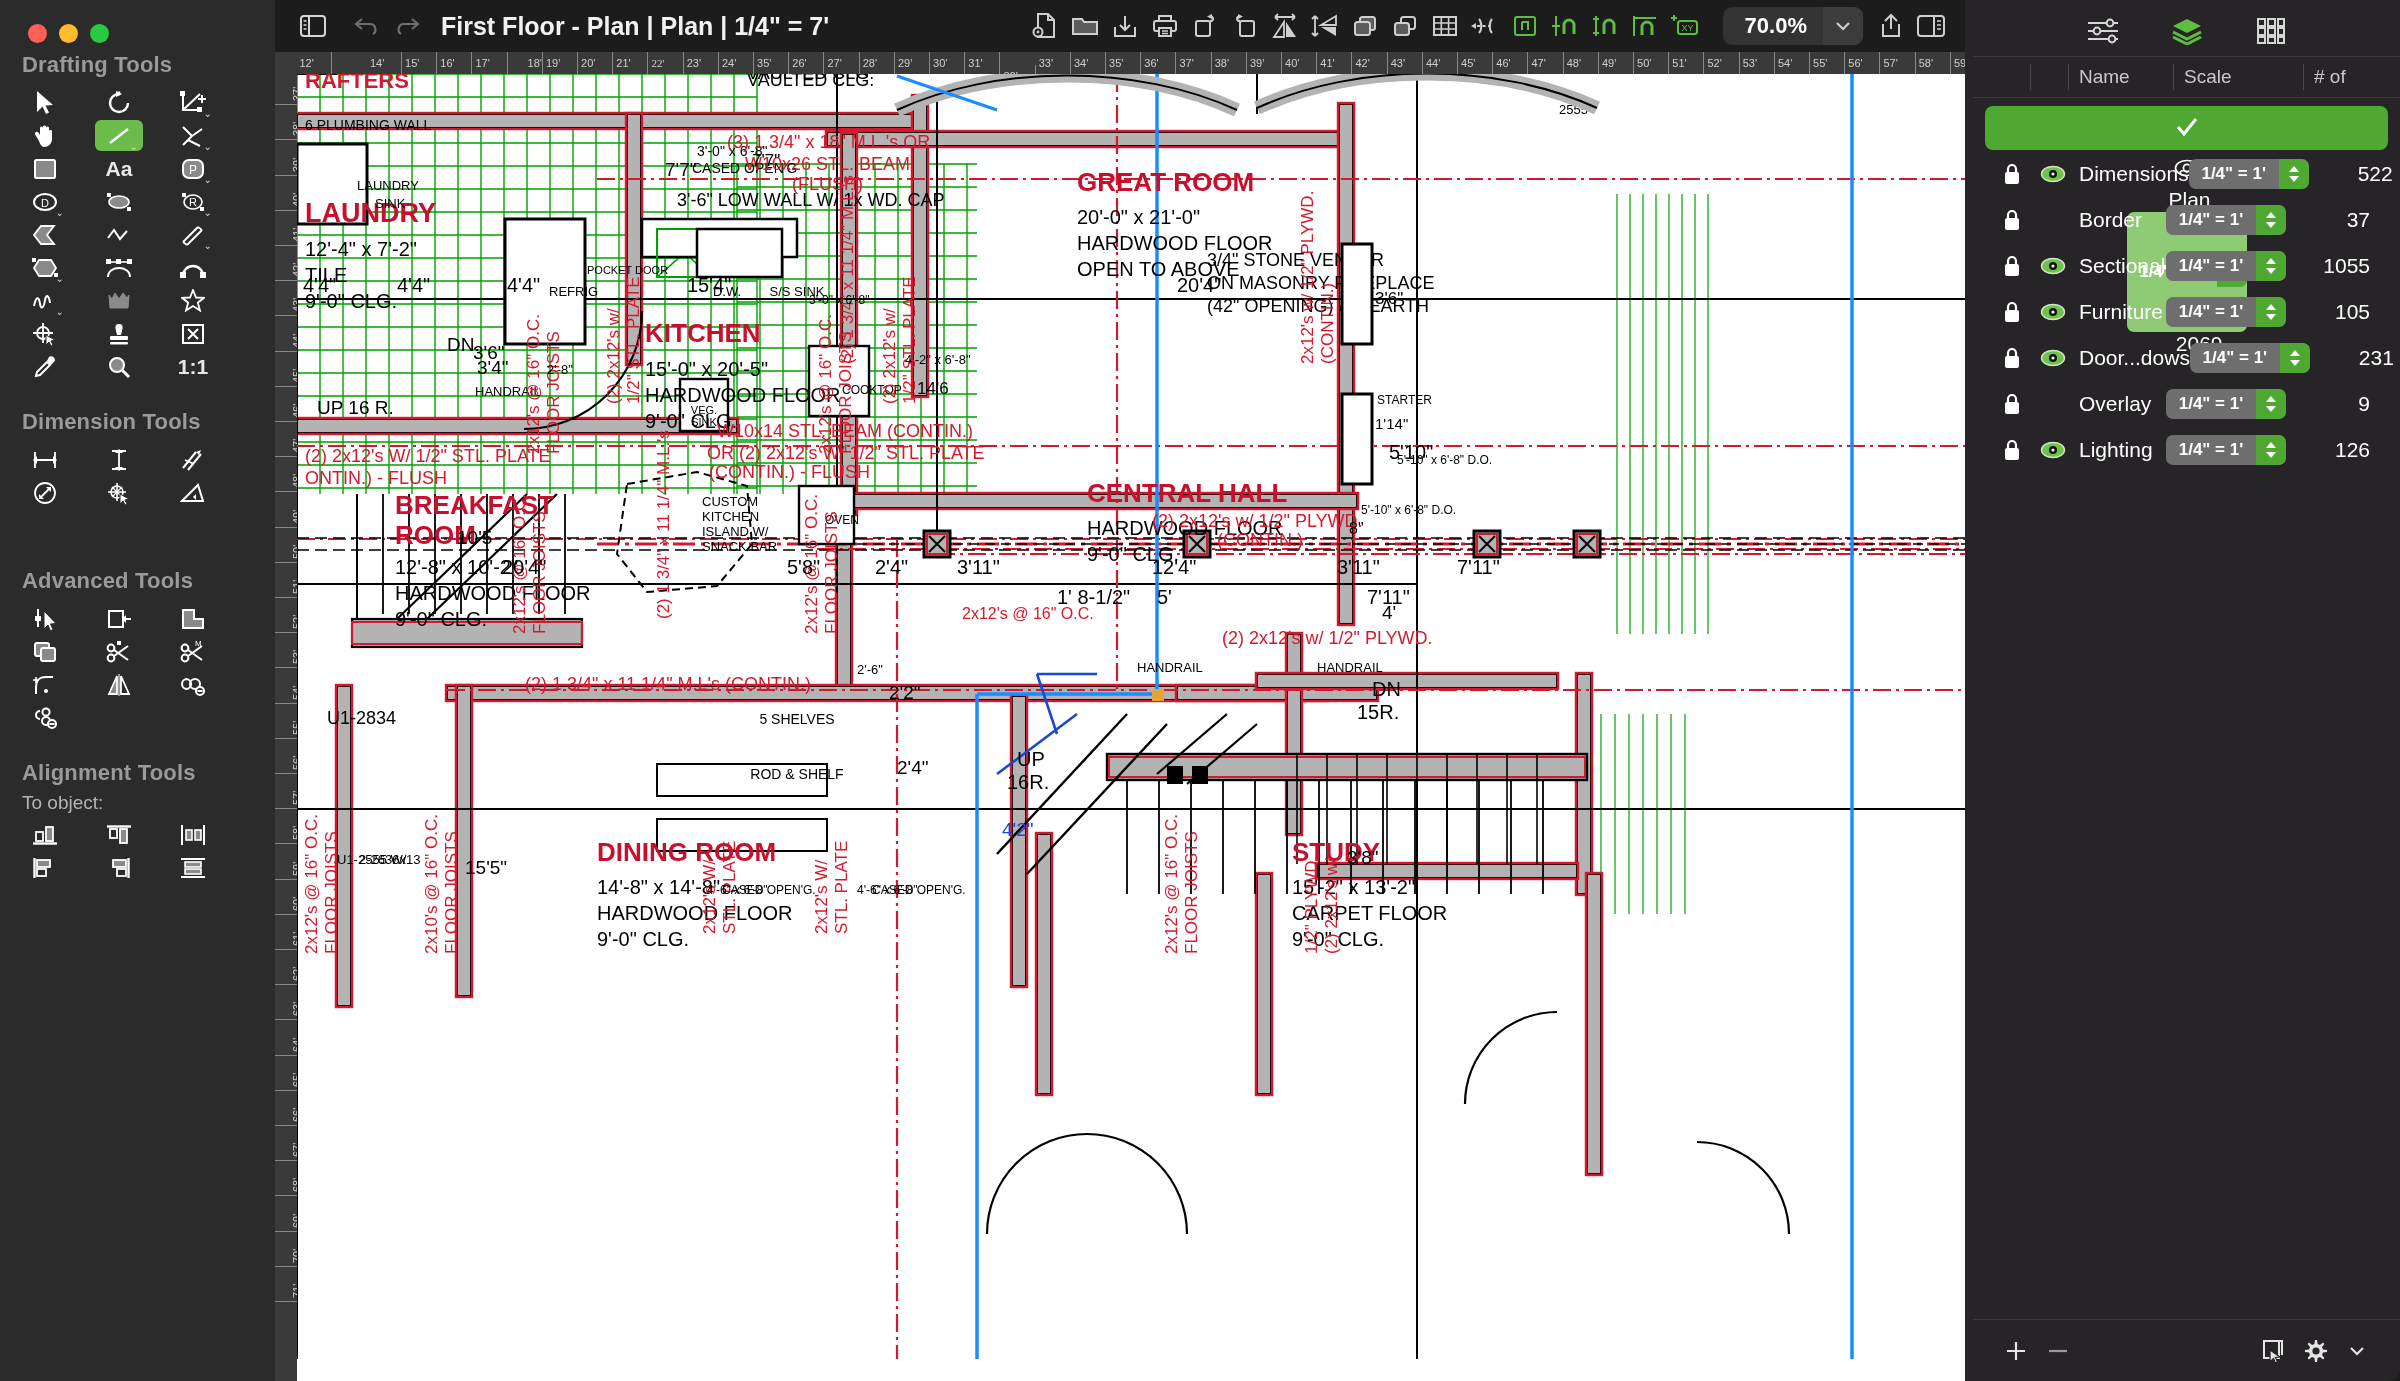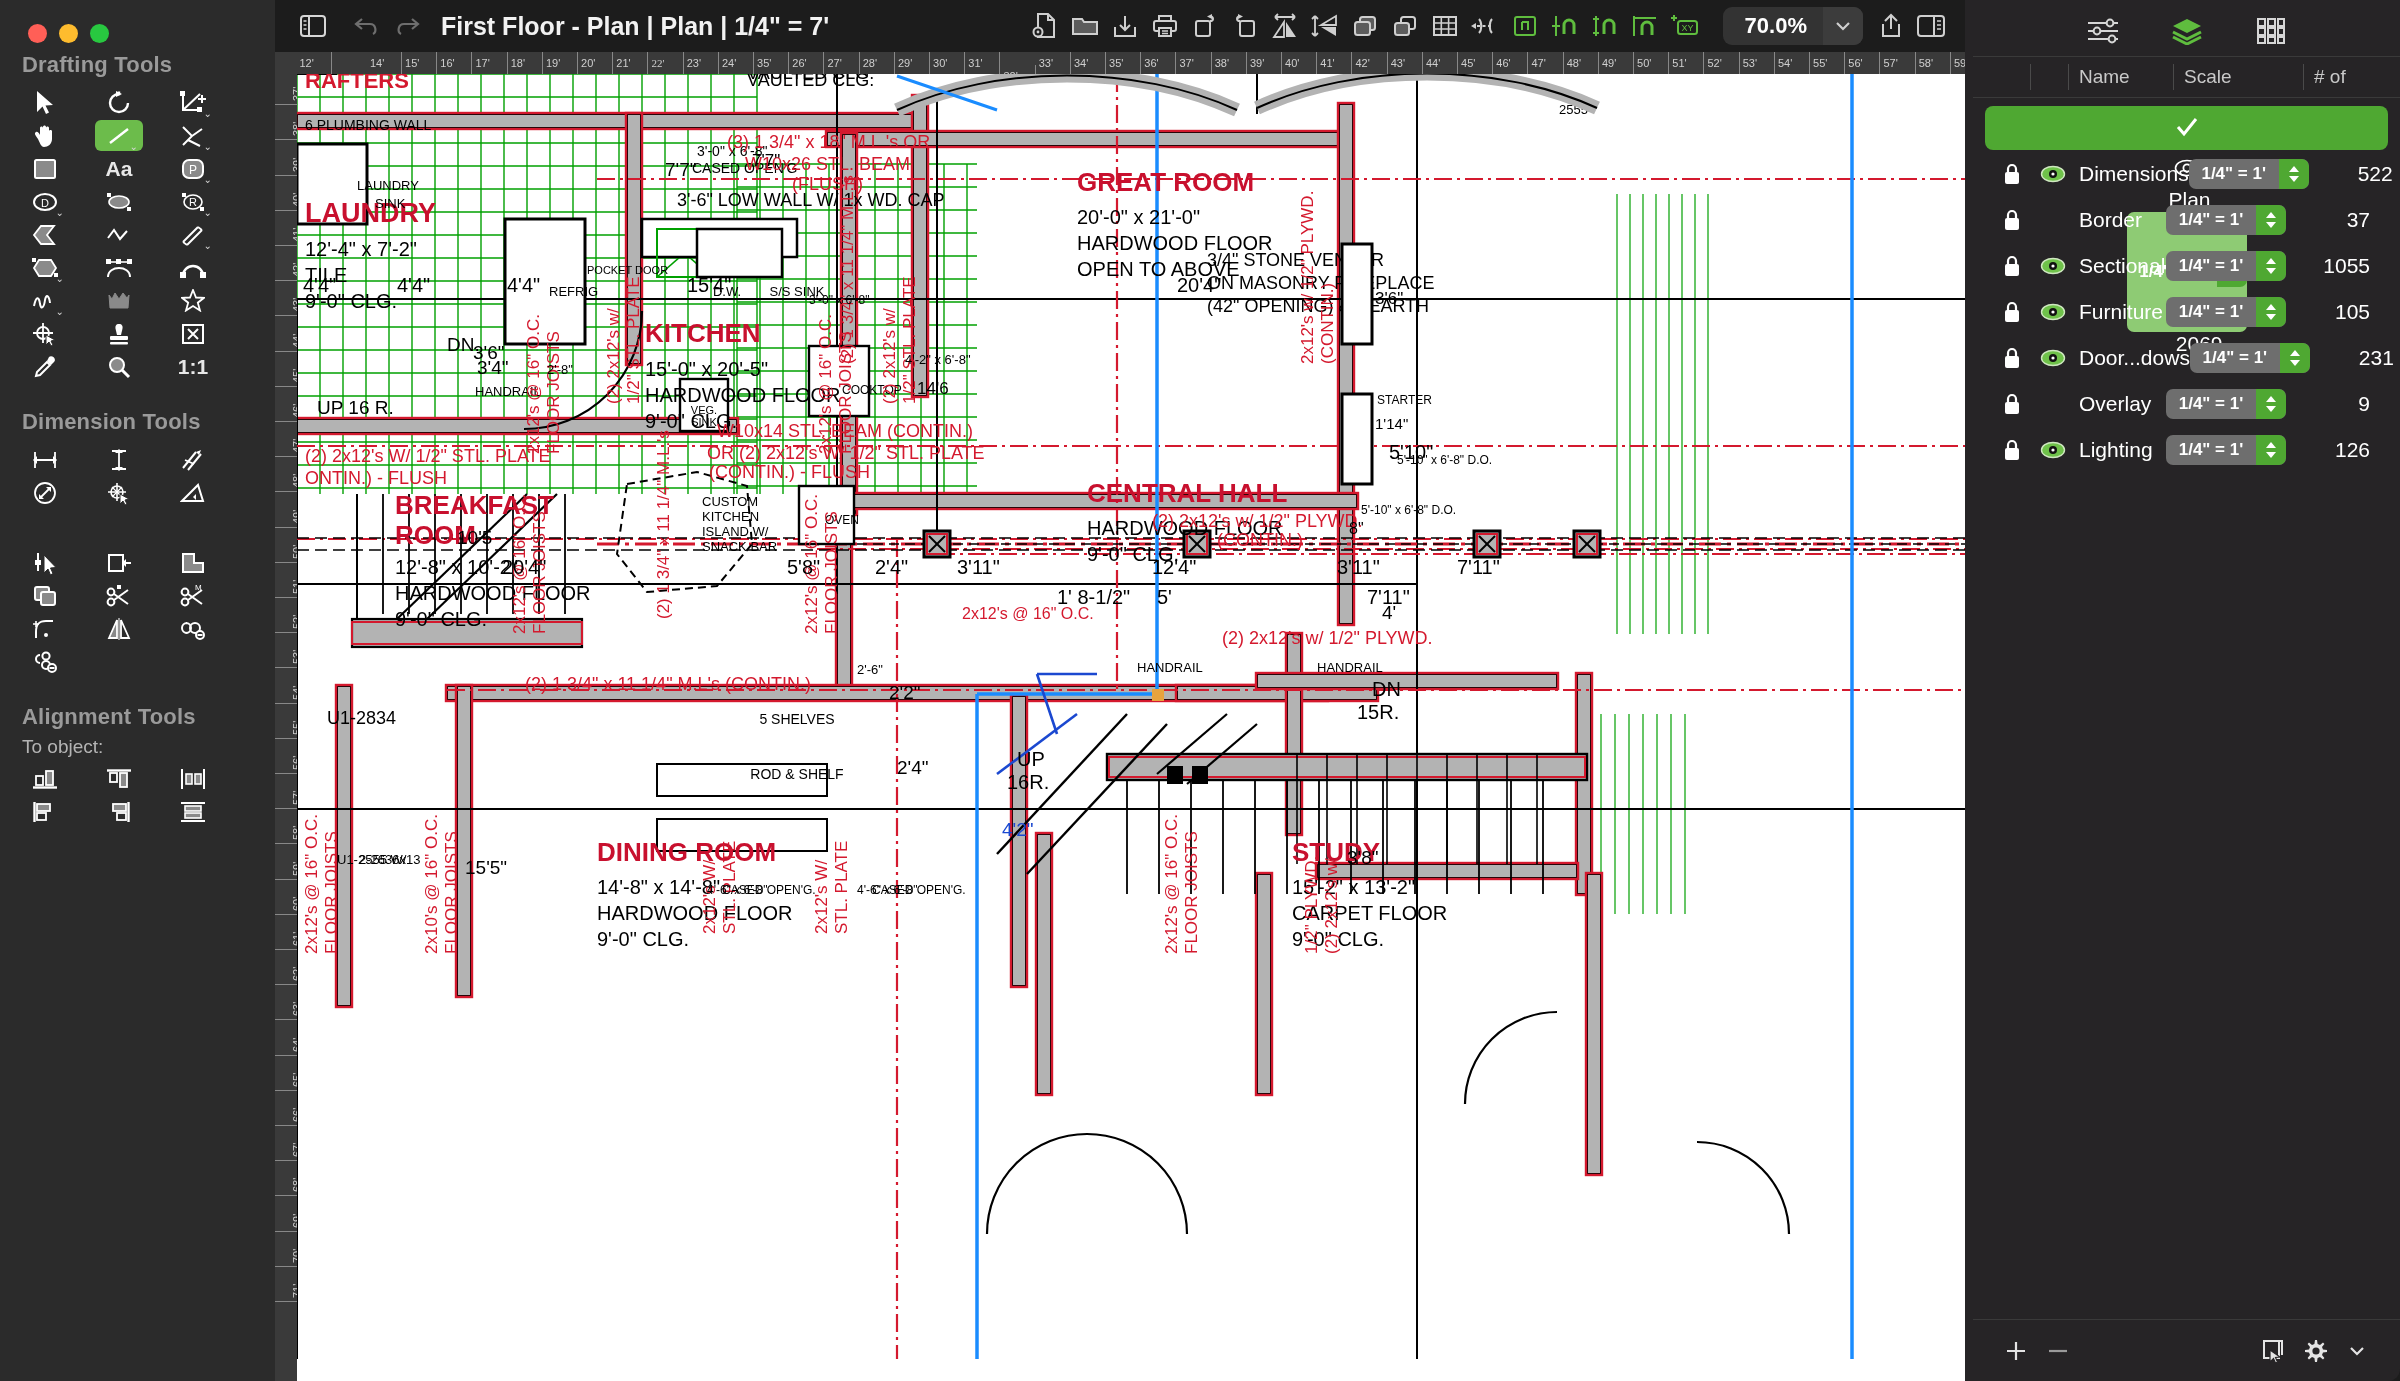--- a/index.html
+++ b/index.html
@@ -483,20 +483,21 @@
               <path d="M2 19 L23 19 L18 3 Z" fill="none" stroke="#fff" stroke-width="2"></path>
               <path d="M16 12 L16 18 L13 15 Z" fill="#fff"></path>
             </svg>
       </div>
         </div>
       <div class="tool-cell">
           <div class="tool-btn"></div>
         </div>
     </div>
 
+    <div class="tool-section-title" style="padding-top:26px">Advanced Tools</div>
     <div class="tool-grid">
       <div class="tool-cell">
           <div class="tool-btn">
         <svg width="24" height="24" viewBox="0 0 24 24">
               <path d="M5 2 L5 20" stroke="#fff" stroke-width="2"></path>
               <rect x="2" y="9" width="6" height="5" fill="#fff"></rect>
               <path d="M11 4 L11 22 L15 18 L17.5 24 L20 22.5 L17.5 17 L23 16.5 Z" fill="#fff" stroke="#2b2b2b" stroke-width="1"></path>
             </svg>
       </div>
         </div>
@@ -811,21 +812,21 @@
     <div class="canvas-wrap">
       <div class="ruler-row">
         <div class="ruler-corner"></div>
         <div class="ruler-h" id="rulerH">
             <div class="rh-tick" style="left: -0.5px; width: 35.2px;">12'</div>
             <div class="rh-tick" style="left: 34.7px; width: 35.2px; margin-top: 42px;">13'</div>
             <div class="rh-tick" style="left: 69.9px; width: 35.2px;">14'</div>
             <div class="rh-tick" style="left: 105.1px; width: 35.2px;">15'</div>
             <div class="rh-tick" style="left: 140.3px; width: 35.2px;">16'</div>
             <div class="rh-tick" style="left: 175.5px; width: 35.2px;">17'</div>
-            <div class="rh-tick" style="left: 210.7px; width: 35.2px;">18'</div>
+            <div class="rh-tick" style="left: 210.7px; width: 35.2px; text-align: right;">18'</div>
             <div class="rh-tick" style="left: 245.9px; width: 35.2px;">19'</div>
             <div class="rh-tick" style="left: 281.1px; width: 35.2px;">20'</div>
             <div class="rh-tick" style="left: 316.3px; width: 35.2px;">21'</div>
             <div class="rh-tick" style="left: 351.5px; width: 35.2px; font-family: Liberation Serif, serif;">22'</div>
             <div class="rh-tick" style="left: 386.7px; width: 35.2px;">23'</div>
             <div class="rh-tick" style="left: 421.9px; width: 35.2px;">24'</div>
             <div class="rh-tick" style="left: 457.1px; width: 35.2px;">35'</div>
             <div class="rh-tick" style="left: 492.3px; width: 35.2px;">26'</div>
             <div class="rh-tick" style="left: 527.5px; width: 35.2px;">27'</div>
             <div class="rh-tick" style="left: 562.7px; width: 35.2px;">28'</div>

